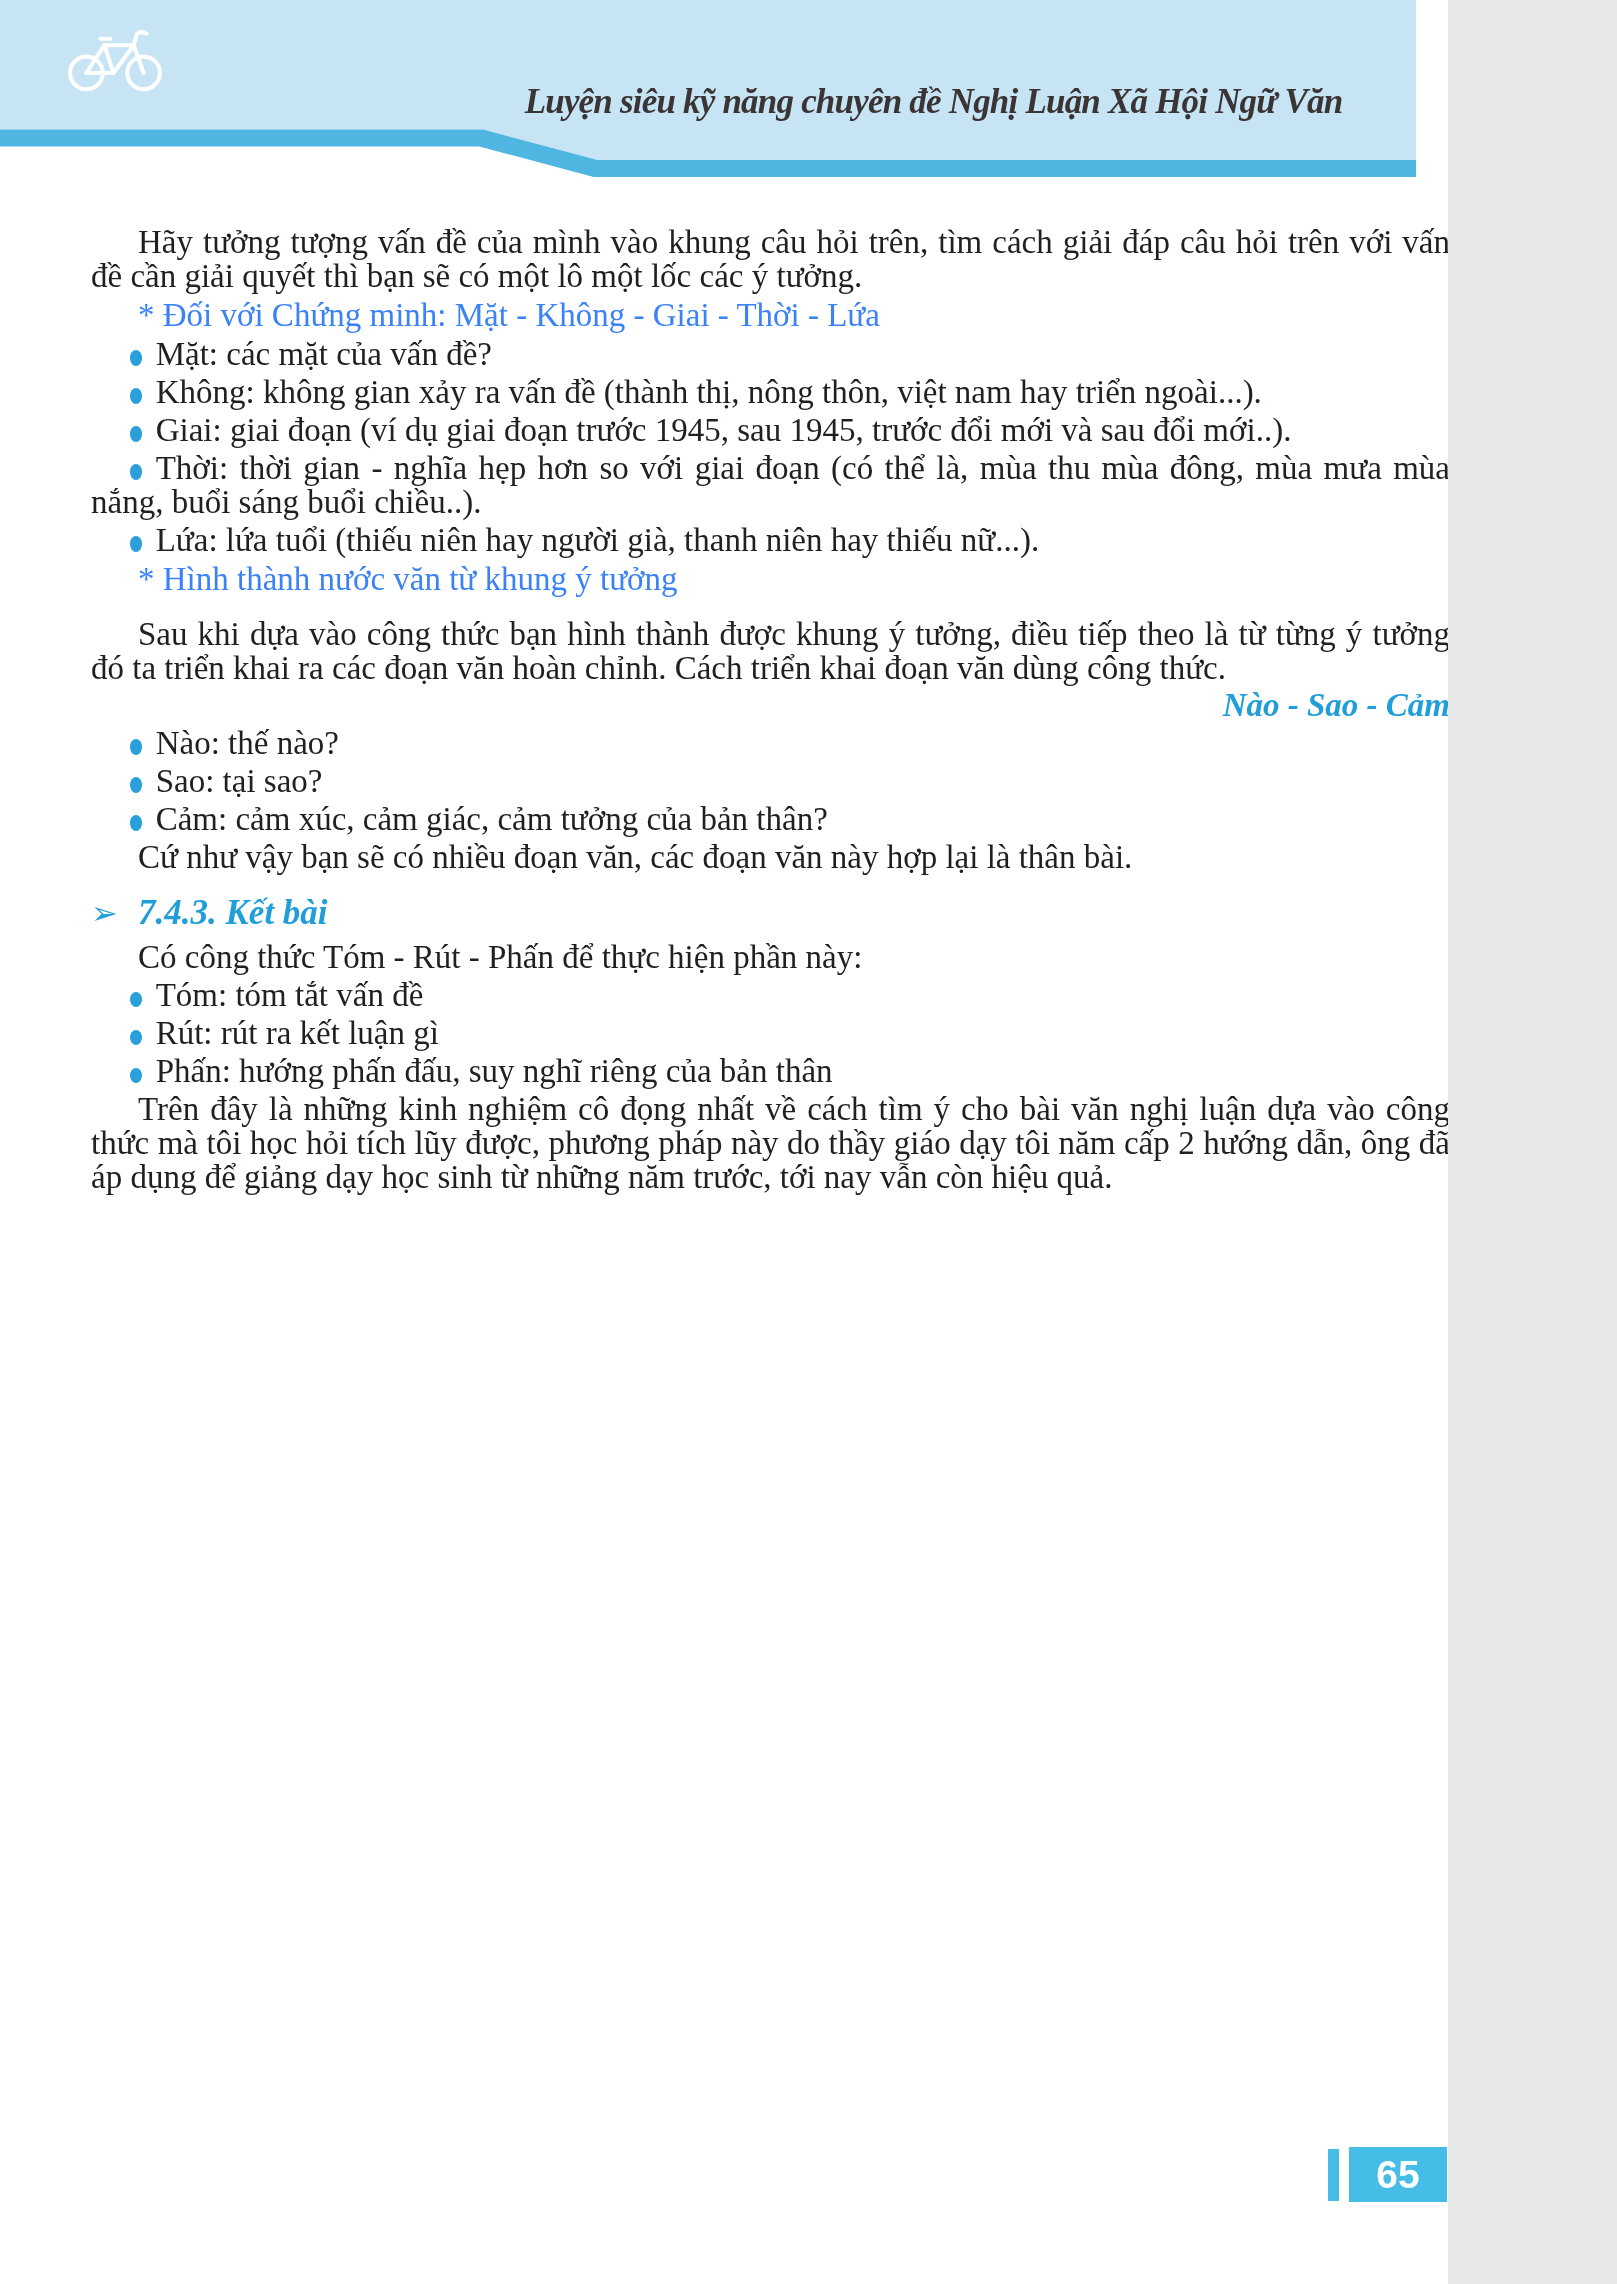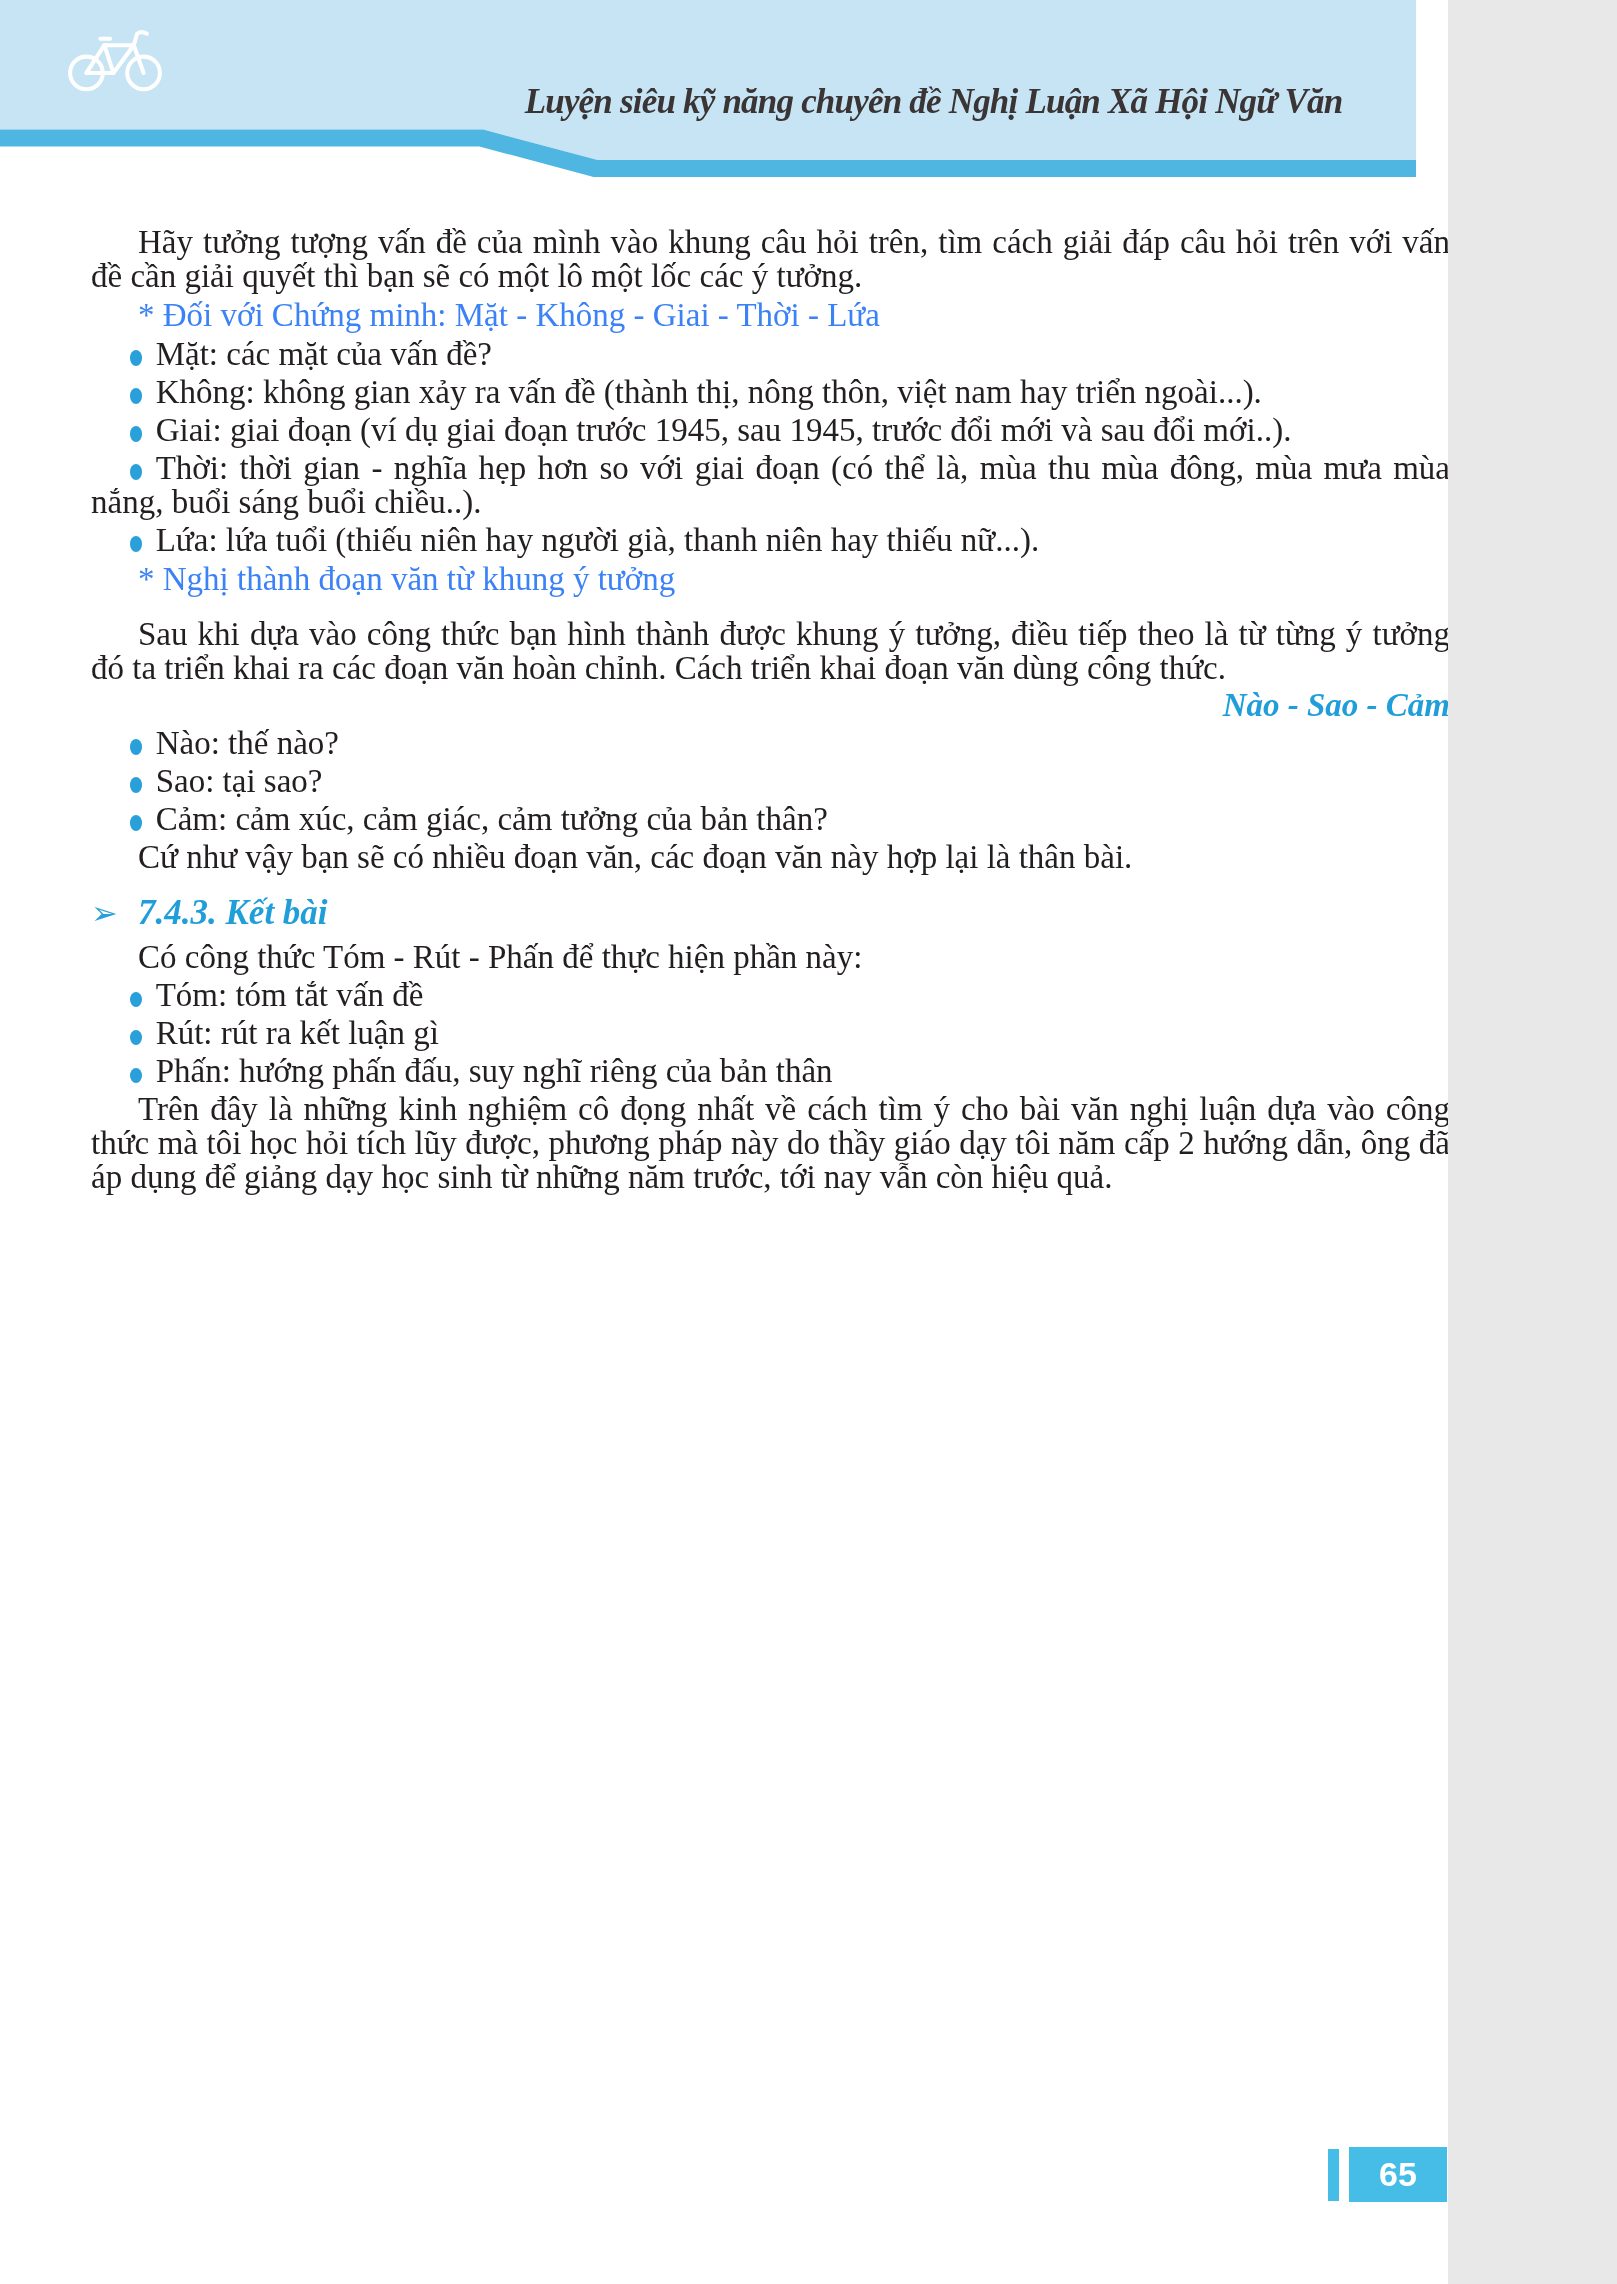--- a/index.html
+++ b/index.html
@@ -65,21 +65,21 @@
   
   .page-badge-bar {
     position:absolute; left:1328px; top:2149px; width:11.3px; height:52px;
     background:#45bde6;
   }
   .page-badge {
     position:absolute; left:1349px; top:2147px; width:98px; height:55px;
     background:#45bde6;
     display:flex; align-items:center; justify-content:center;
     font-family:"Liberation Sans", sans-serif;
-    font-weight:bold; font-size:34px; color:#ffffff;
+    font-weight:bold; font-size:39px; color:#ffffff;
   }
 </style>
 </head>
 <body>
 
 <div class="page">
 
   <svg class="header-band" viewBox="0 0 1758 220" preserveAspectRatio="none">
     <path d="M0,0 H1758 V199 H742 L600,161 H0 Z" fill="#c6e4f4"></path>
     <path d="M0,161 H600 L742,199 H1758 V220 H737 L595,182 H0 Z" fill="#4fb6e2"></path>
@@ -112,21 +112,21 @@
   </div>
 
   <div class="content">
       <p class="block para">Hãy tưởng tượng vấn đề của mình vào khung câu hỏi trên, tìm cách giải đáp câu hỏi trên với vấn đề cần giải quyết thì bạn sẽ có một lô một lốc các ý tưởng.</p>
       <p class="block blue-heading">* Đối với Chứng minh: Mặt - Không - Giai - Thời - Lứa</p>
       <p class="block bullet"><span class="dot"></span><span>Mặt: các mặt của vấn đề?</span></p>
       <p class="block bullet"><span class="dot"></span><span>Không: không gian xảy ra vấn đề (thành thị, nông thôn, việt nam hay triển ngoài...).</span></p>
       <p class="block bullet"><span class="dot"></span><span>Giai: giai đoạn (ví dụ giai đoạn trước 1945, sau 1945, trước đổi mới và sau đổi mới..).</span></p>
       <p class="block bullet"><span class="dot"></span><span>Thời: thời gian - nghĩa hẹp hơn so với giai đoạn (có thể là, mùa thu mùa đông, mùa mưa mùa nắng, buổi sáng buổi chiều..).</span></p>
       <p class="block bullet"><span class="dot"></span><span>Lứa: lứa tuổi (thiếu niên hay người già, thanh niên hay thiếu nữ...).</span></p>
-      <p class="block blue-heading">* Nghị thành đoạn văn từ khung ý tưởng</p>
+      <p class="block blue-heading">* Hình thành nước văn từ khung ý tưởng</p>
       <p class="block para gap-top">Sau khi dựa vào công thức bạn hình thành được khung ý tưởng, điều tiếp theo là từ từng ý tưởng đó ta triển khai ra các đoạn văn hoàn chỉnh. Cách triển khai đoạn văn dùng công thức.</p>
       <p class="block center-heading">Nào - Sao - Cảm</p>
       <p class="block bullet"><span class="dot"></span><span>Nào: thế nào?</span></p>
       <p class="block bullet"><span class="dot"></span><span>Sao: tại sao?</span></p>
       <p class="block bullet"><span class="dot"></span><span>Cảm: cảm xúc, cảm giác, cảm tưởng của bản thân?</span></p>
       <p class="block para">Cứ như vậy bạn sẽ có nhiều đoạn văn, các đoạn văn này hợp lại là thân bài.</p>
       <div class="block section-heading">
         <span class="marker">➢</span>
         <span>7.4.3. Kết bài</span>
       </div>

